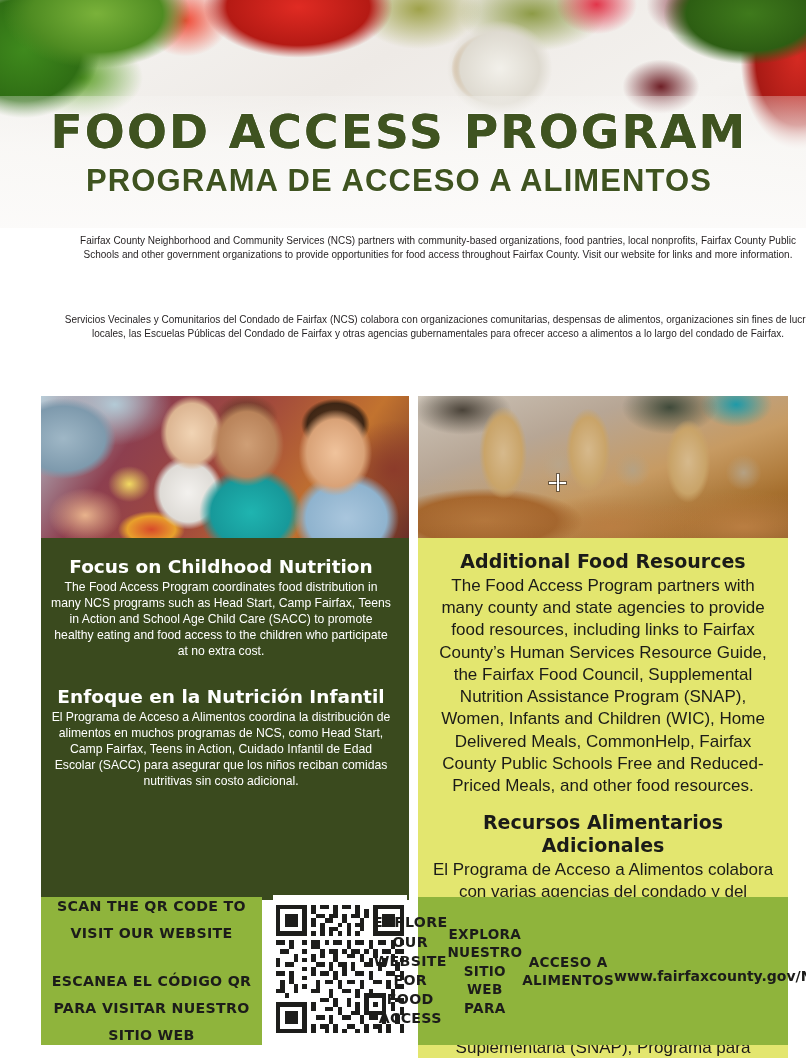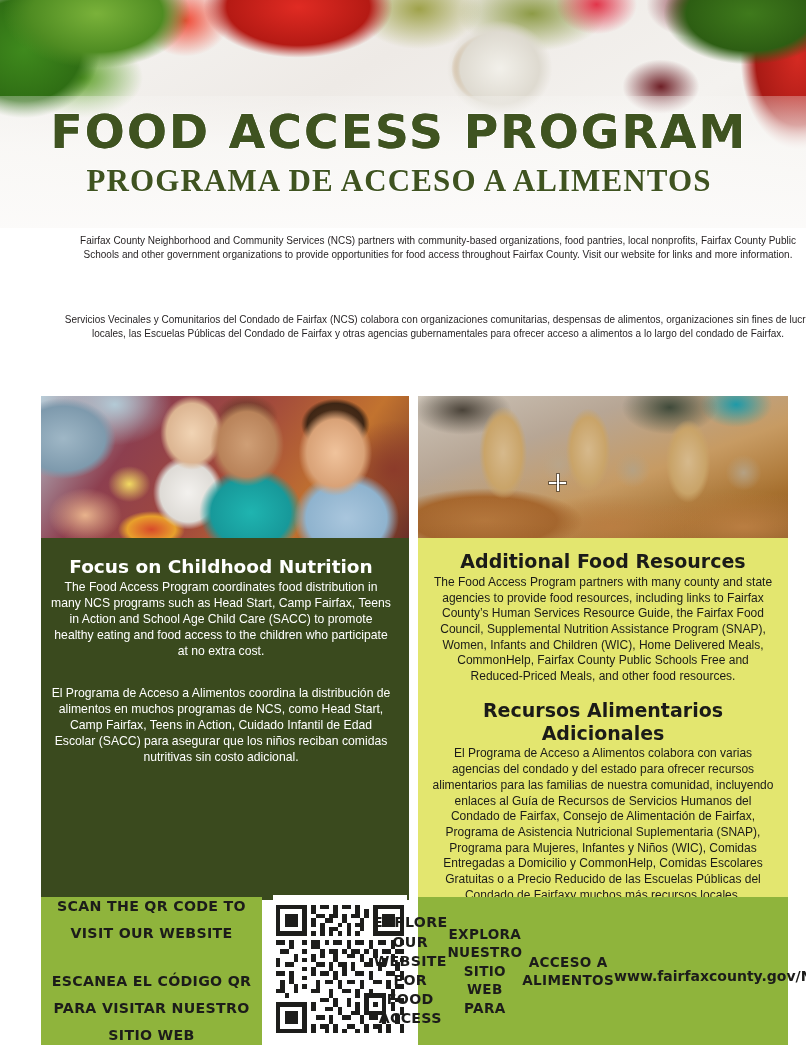--- a/index.html
+++ b/index.html
@@ -54,21 +54,21 @@
     font-size: 47px;
     font-weight: bold;
     letter-spacing: 2.2px;
     color: #3f5320;
     line-height: 1.0;
     -webkit-text-stroke: 1.2px #ffffff;
     paint-order: stroke fill;
     text-shadow: 0 0 0 #3f5320;
   }
   .title-sub {
-    font-family: Liberation Serif, serif;
+    font-family: Liberation Sans, sans-serif;
     font-size: 31px;
     font-weight: bold;
     letter-spacing: 1.1px;
     color: #3f5320;
     margin-top: 8px;
     -webkit-text-stroke: 1px #ffffff;
     paint-order: stroke fill;
   }
 
   
@@ -166,21 +166,21 @@
     font-family: "DejaVu Sans", sans-serif;
     font-weight: bold;
     font-size: 18.5px;
     text-align: center;
     margin: 0 0 2px 0;
     line-height: 1.2;
   }
   .blk-head.lime-head { font-size: 19px; }
   .blk-body {
     font-family: "Liberation Sans", sans-serif;
-    font-size: 12px;
+    font-size: 17px;
     line-height: 1.31;
     text-align: center;
     margin: 0;
   }
   .panel-dark .blk-body { font-size: 12.2px; }
   .blk-gap { height: 26px; }
   .blk-gap-lime { height: 14px; }
 
   
   .bottom {
@@ -256,20 +256,21 @@
 
 <div class="intro intro-en">Fairfax County Neighborhood and Community Services (NCS) partners with community-based organizations, food pantries, local nonprofits, Fairfax County Public Schools and other government organizations to provide opportunities for food access throughout Fairfax County. Visit our website for links and more information.</div>
 <div class="intro intro-es">Servicios Vecinales y Comunitarios del Condado de Fairfax (NCS) colabora con organizaciones comunitarias, despensas de alimentos, organizaciones sin fines de lucro locales, las Escuelas Públicas del Condado de Fairfax y otras agencias gubernamentales para ofrecer acceso a alimentos a lo largo del condado de Fairfax.</div>
 
 <div class="card card-left">
   <div class="photo photo-kids"></div>
   <div class="panel-dark">
     <div class="blk-head">Focus on Childhood Nutrition</div>
     <p class="blk-body">The Food Access Program coordinates food distribution in many NCS programs such as Head Start, Camp Fairfax, Teens in Action and School Age Child Care (SACC) to promote healthy eating and food access to the children who participate at no extra cost.</p>
     <div class="blk-gap"></div>
+    <div class="blk-head">Enfoque en la Nutrición Infantil</div>
     <p class="blk-body">El Programa de Acceso a Alimentos coordina la distribución de alimentos en muchos programas de NCS, como Head Start, Camp Fairfax, Teens in Action, Cuidado Infantil de Edad Escolar (SACC) para asegurar que los niños reciban comidas nutritivas sin costo adicional.</p>
   </div>
 </div>
 
 <div class="card card-right">
   <div class="photo photo-boxes">
     <span class="cursor"></span>
   </div>
   <div class="panel-lime">
     <div class="blk-head lime-head">Additional Food Resources</div>

